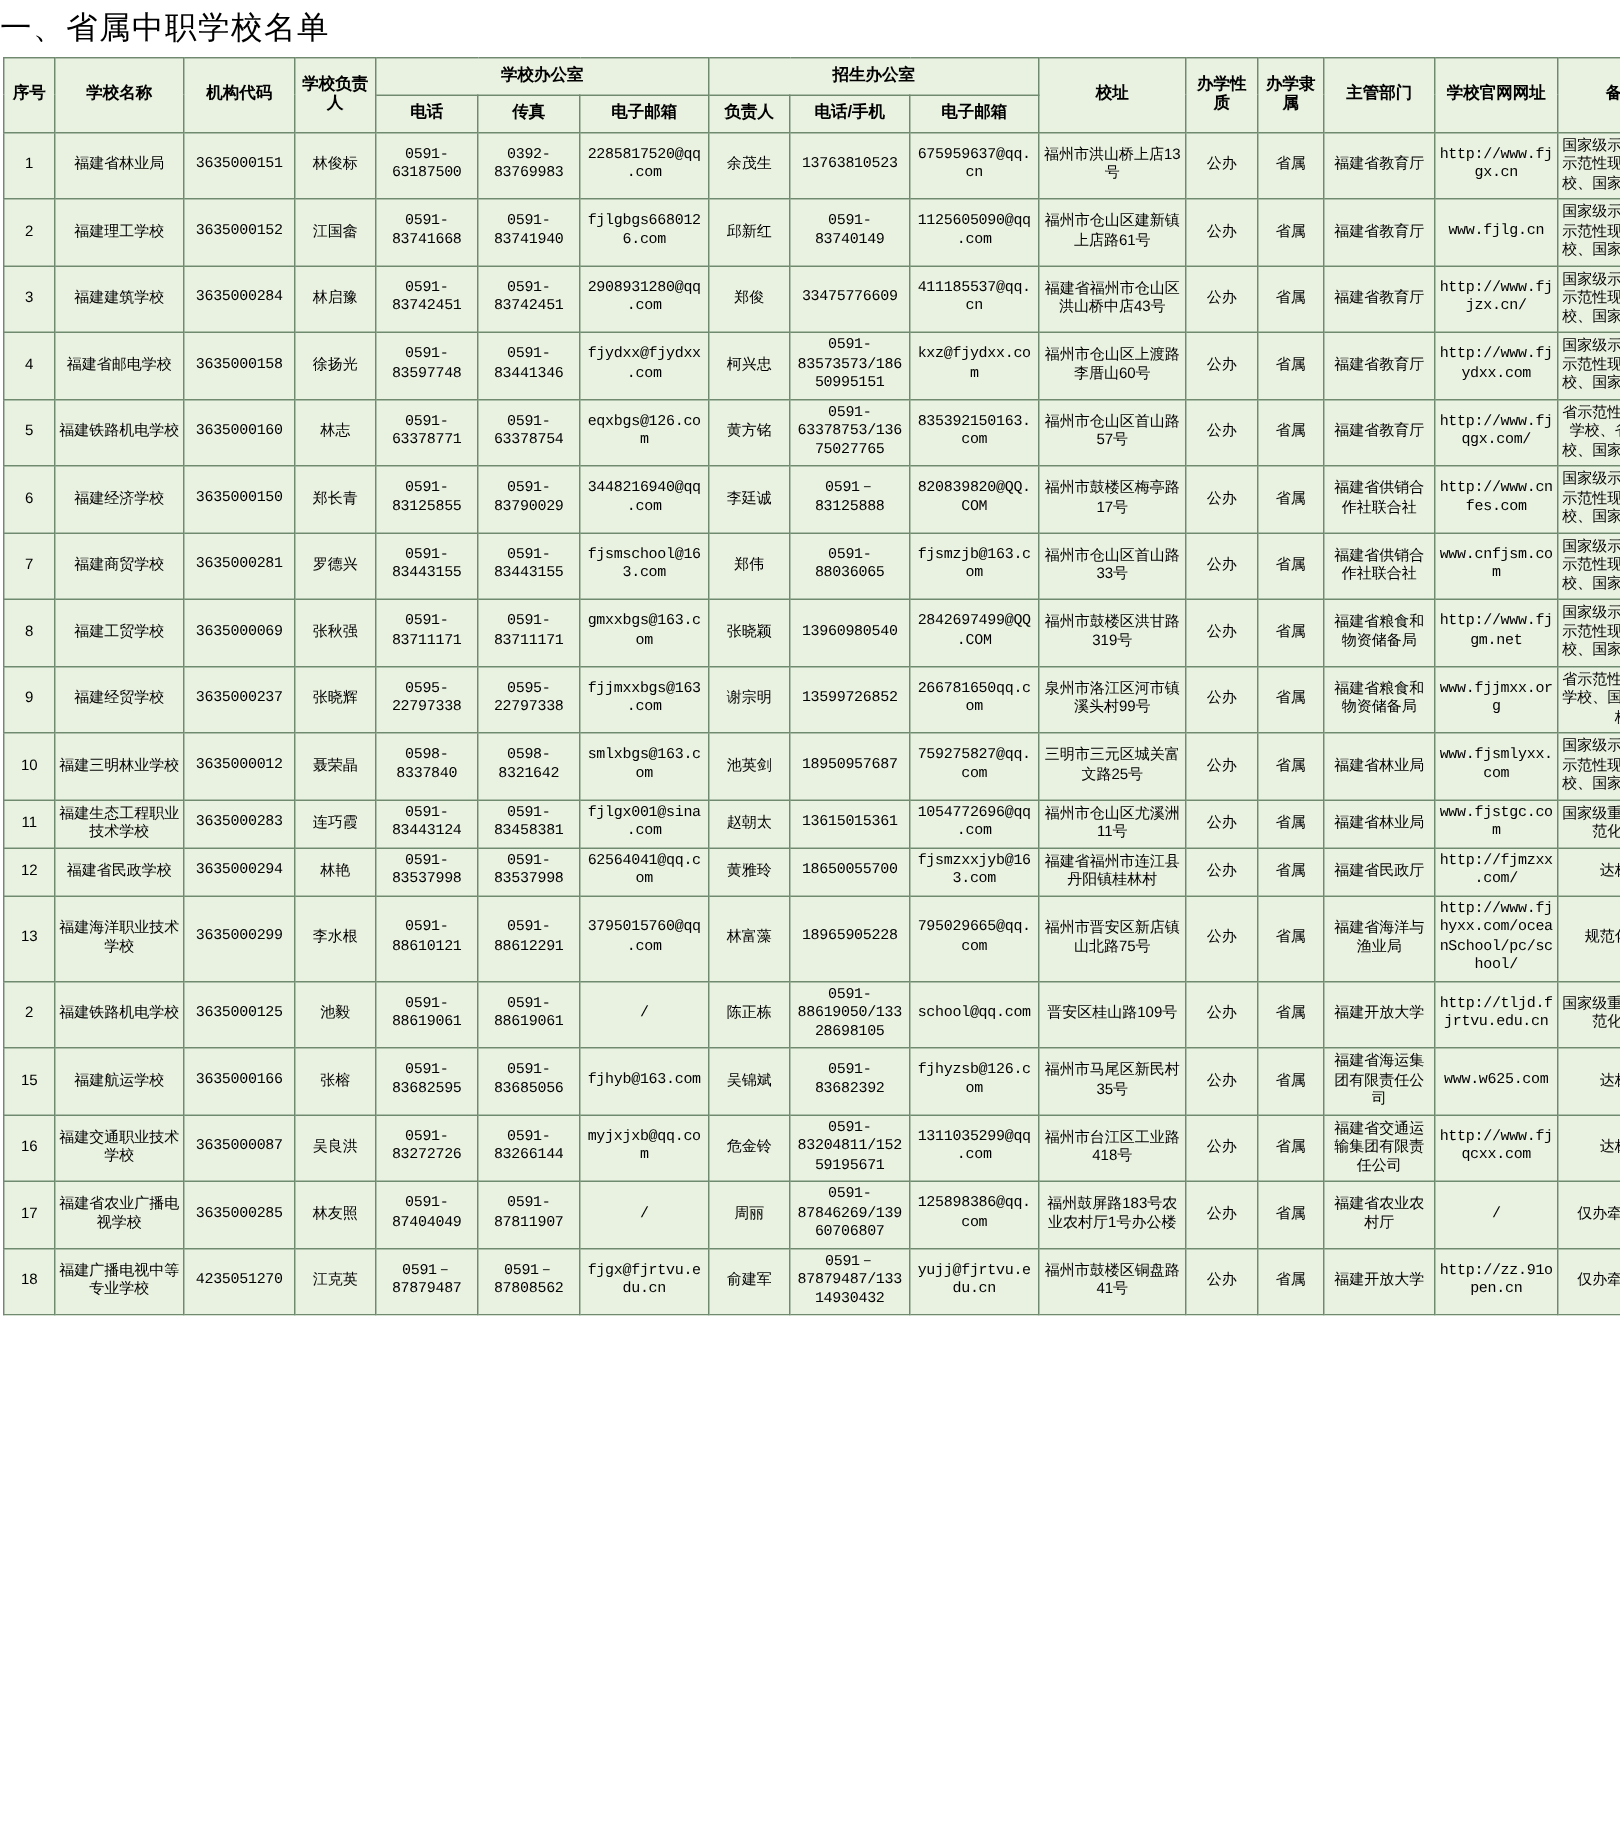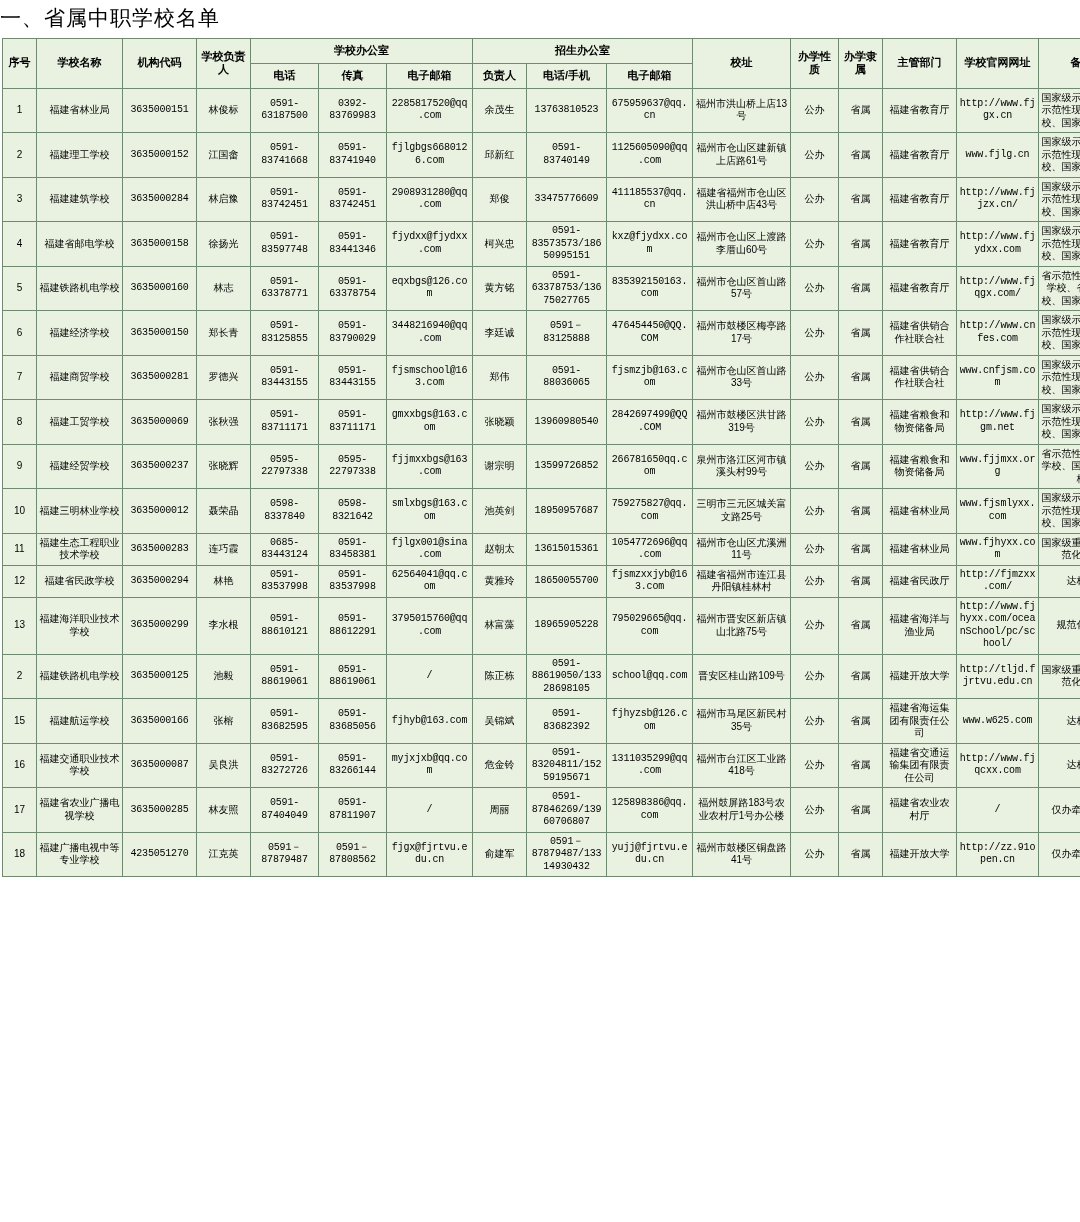--- a/index.html
+++ b/index.html
@@ -226,21 +226,21 @@
         <tr>
           <td class="idx">6</td>
           <td class="cn">福建经济学校</td>
           <td class="mono">3635000150</td>
           <td class="cn">郑长青</td>
           <td class="mono">0591-83125855</td>
           <td class="mono">0591-83790029</td>
           <td class="mono">3448216940@qq.com</td>
           <td class="cn">李廷诚</td>
           <td class="mono">0591－83125888</td>
-          <td class="mono">476454450@QQ.COM</td>
+          <td class="mono">820839820@QQ.COM</td>
           <td class="cn">福州市鼓楼区梅亭路17号</td>
           <td class="cn">公办</td>
           <td class="cn">省属</td>
           <td class="cn">福建省供销合作社联合社</td>
           <td class="mono">http://www.cnfes.com</td>
           <td class="note">国家级示范校、省示范性现代中职学校、国家级重点校</td>
         </tr>
         <tr>
           <td class="idx">7</td>
           <td class="cn">福建商贸学校</td>
@@ -311,31 +311,31 @@
           <td class="cn">省属</td>
           <td class="cn">福建省林业局</td>
           <td class="mono">www.fjsmlyxx.com</td>
           <td class="note">国家级示范校、省示范性现代中职学校、国家级重点校</td>
         </tr>
         <tr>
           <td class="idx">11</td>
           <td class="cn">福建生态工程职业技术学校</td>
           <td class="mono">3635000283</td>
           <td class="cn">连巧霞</td>
-          <td class="mono">0685-83443124</td>
+          <td class="mono">0591-83443124</td>
           <td class="mono">0591-83458381</td>
           <td class="mono">fjlgx001@sina.com</td>
           <td class="cn">赵朝太</td>
           <td class="mono">13615015361</td>
           <td class="mono">1054772696@qq.com</td>
           <td class="cn">福州市仓山区尤溪洲11号</td>
           <td class="cn">公办</td>
           <td class="cn">省属</td>
           <td class="cn">福建省林业局</td>
-          <td class="mono">www.fjhyxx.com</td>
+          <td class="mono">www.fjstgc.com</td>
           <td class="note">国家级重点校、规范化学校</td>
         </tr>
         <tr>
           <td class="idx">12</td>
           <td class="cn">福建省民政学校</td>
           <td class="mono">3635000294</td>
           <td class="cn">林艳</td>
           <td class="mono">0591-83537998</td>
           <td class="mono">0591-83537998</td>
           <td class="mono">62564041@qq.com</td>

